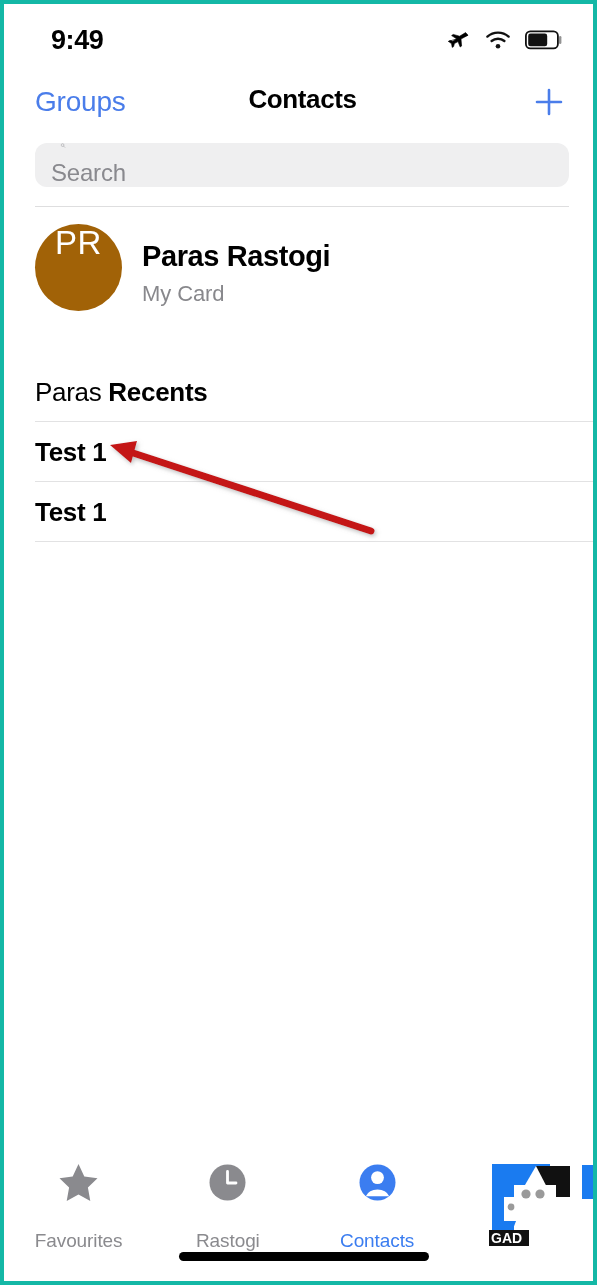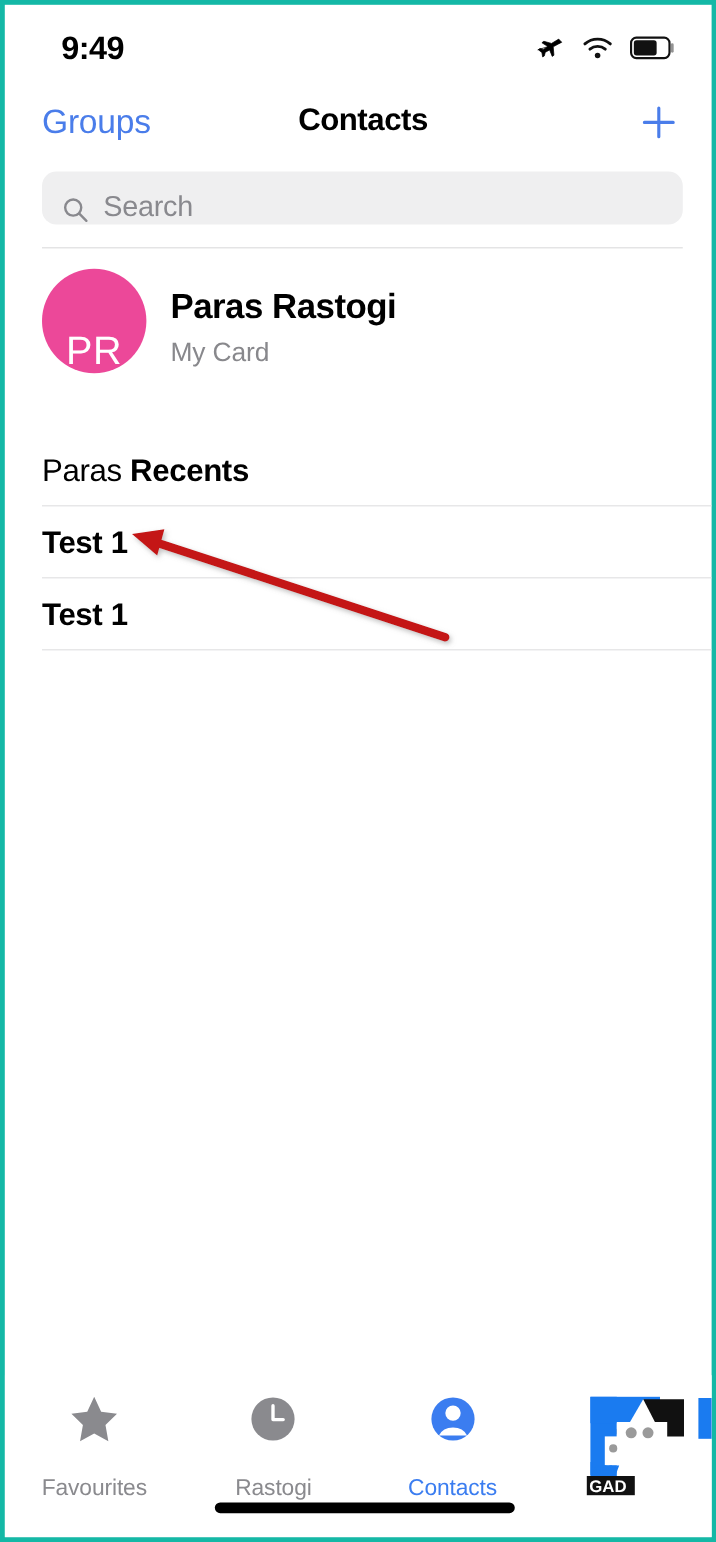--- a/index.html
+++ b/index.html
@@ -52,43 +52,43 @@
     position:absolute; right:30px; top:-2px;
     width:44px; height:44px;
   }
 
   
   #search-field {
     position:absolute; top:139px; left:31px;
     width:534px; height:44px;
     background:#efeff0;
     border-radius:12px;
-    display:flex; align-items:flex-end;
-    padding-left:16px; gap:11px;
+    display:flex; align-items:flex-start;
+    padding-left:16px; gap:11px;flex-direction:column;
   }
   #search-placeholder {
     font-size:24px; color:#89898e; letter-spacing:-0.2px;
   }
 
   .hairline {
     position:absolute; left:31px;
     height:1px; background:#dededf;
   }
   #sep-under-search { top:202px; width:534px; }
 
   
   #my-card-row {
     position:absolute; top:214px; left:0;
     width:597px; height:100px;
   }
   #my-card-avatar {
     position:absolute; left:31px; top:6px;
     width:87px; height:87px; border-radius:50%;
-    background:#ec4899;
-    display:flex; align-items:flex-end; justify-content:center;
+    background:#a16207;
+    display:flex; align-items:flex-start; justify-content:center;
   }
   #my-card-initials {
     font-size:33px; color:#ffffff; letter-spacing:0.5px;
   }
   #my-card-name {
     position:absolute; left:138px; top:22px;
     font-size:29px; font-weight:bold; color:#000;
     letter-spacing:-0.4px;
   }
   #my-card-subtitle {

